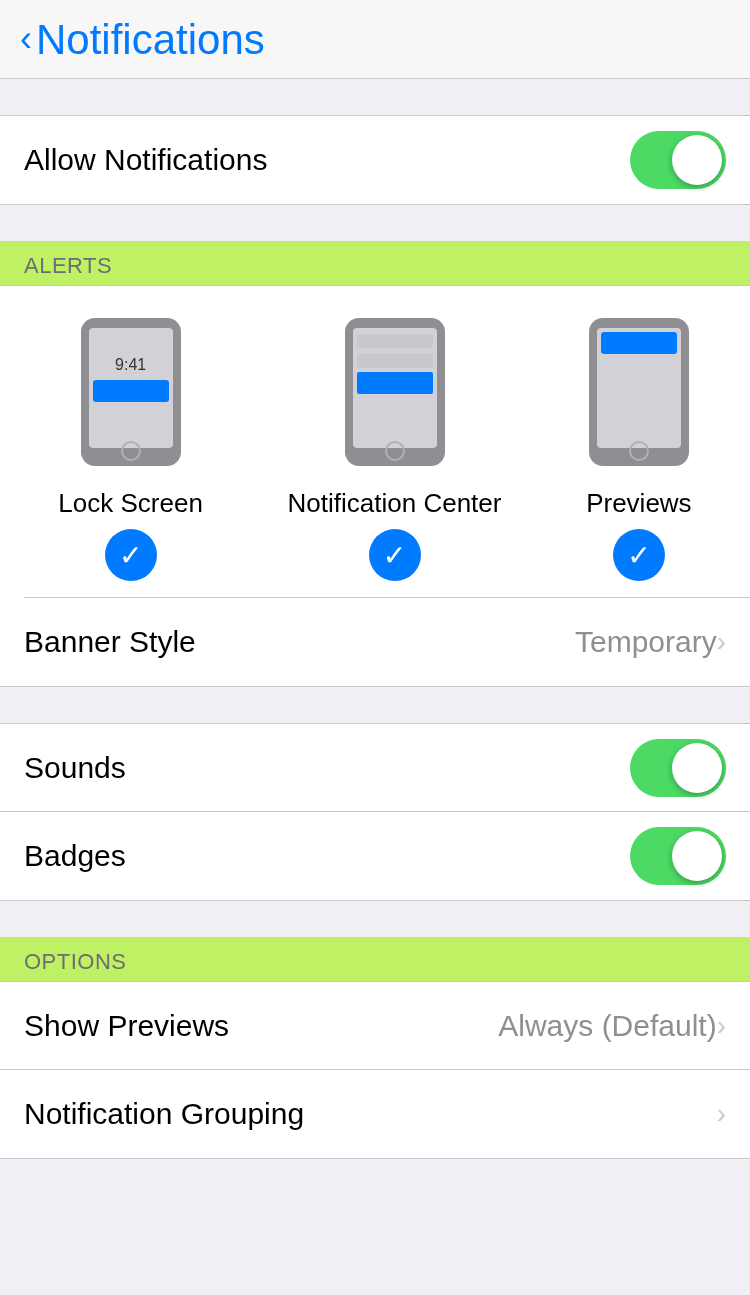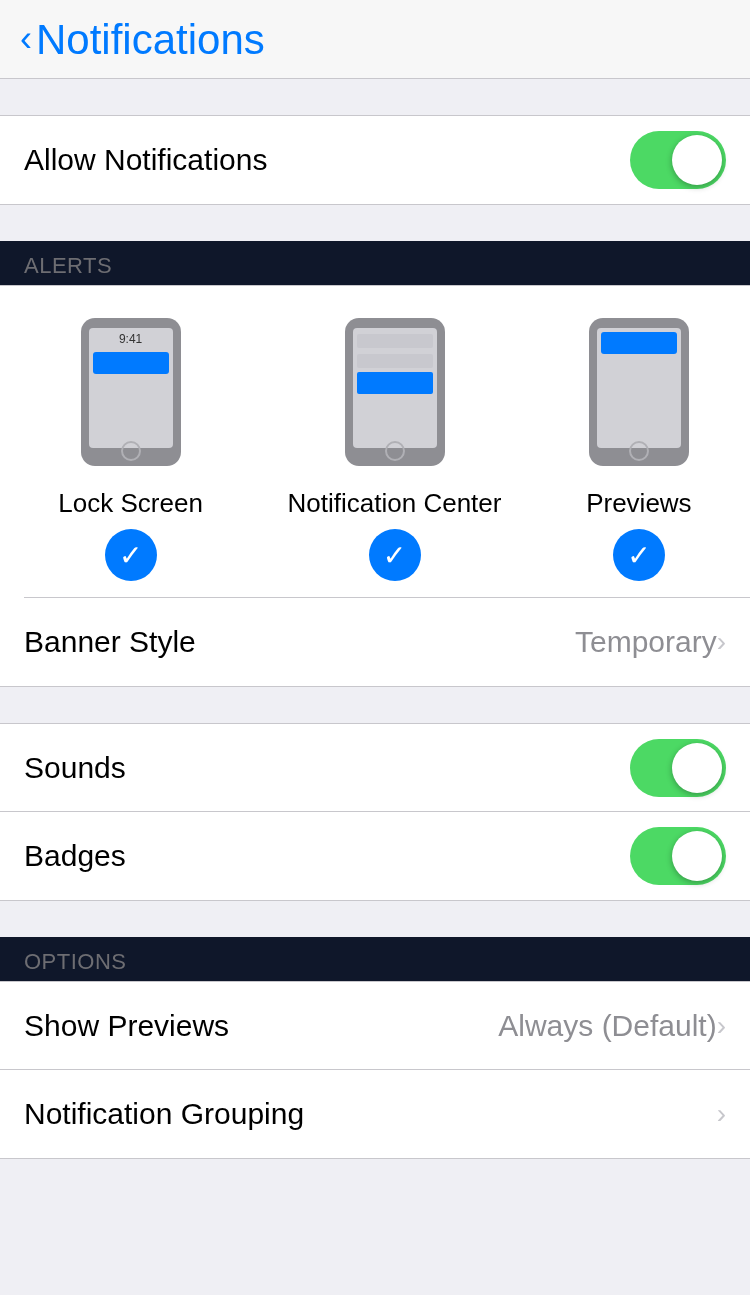--- a/index.html
+++ b/index.html
@@ -41,21 +41,21 @@
     }
 
     
     .spacer {
       height: 36px;
       background: #efeff4;
     }
 
     
     .section-label {
-      background: #0f172a;
+      background: #bef264;
       padding: 12px 24px 6px 24px;
       font-size: 22px;
       font-weight: 400;
       color: #6d6d72;
       text-transform: uppercase;
       letter-spacing: 0.5px;
     }
 
     
     .card {
@@ -161,25 +161,26 @@
       transform: translateX(-50%);
       width: 20px;
       height: 20px;
       border-radius: 50%;
       border: 2px solid #b0b0b5;
       background: transparent;
     }
 
     
     .lock-time {
-      font-size: 12px;
+      font-size: 16px;
       font-weight: 500;
       color: #333;
       text-align: center;
       padding: 4px 0 2px 0;
+      margin-top: 24px;
     }
     .lock-notif-bar {
       height: 22px;
       background: #007aff;
       margin: 4px 4px 0 4px;
       border-radius: 3px;
     }
 
     
     .nc-bar {

